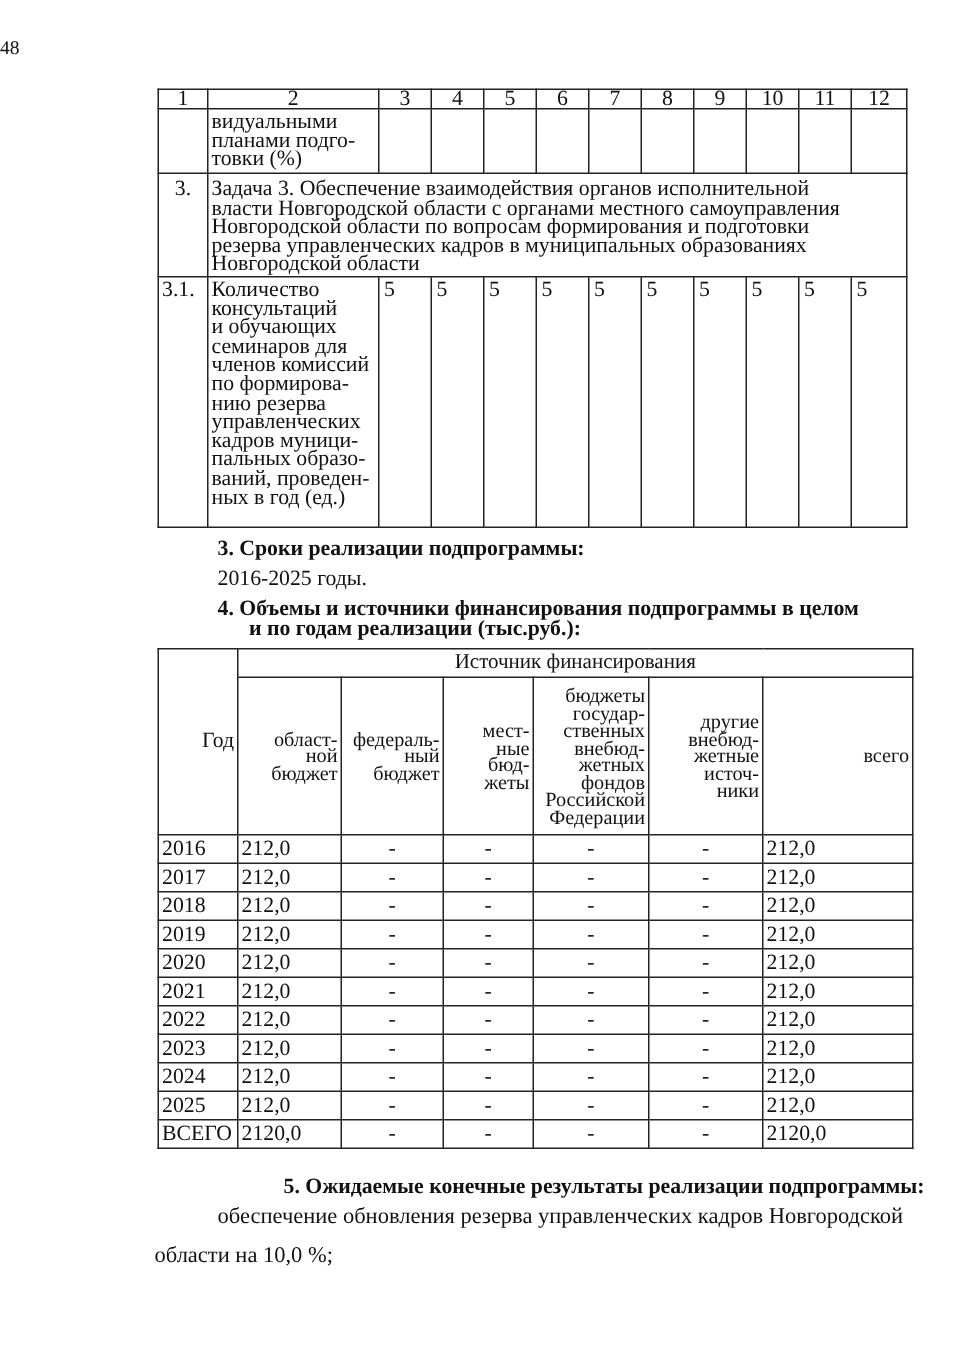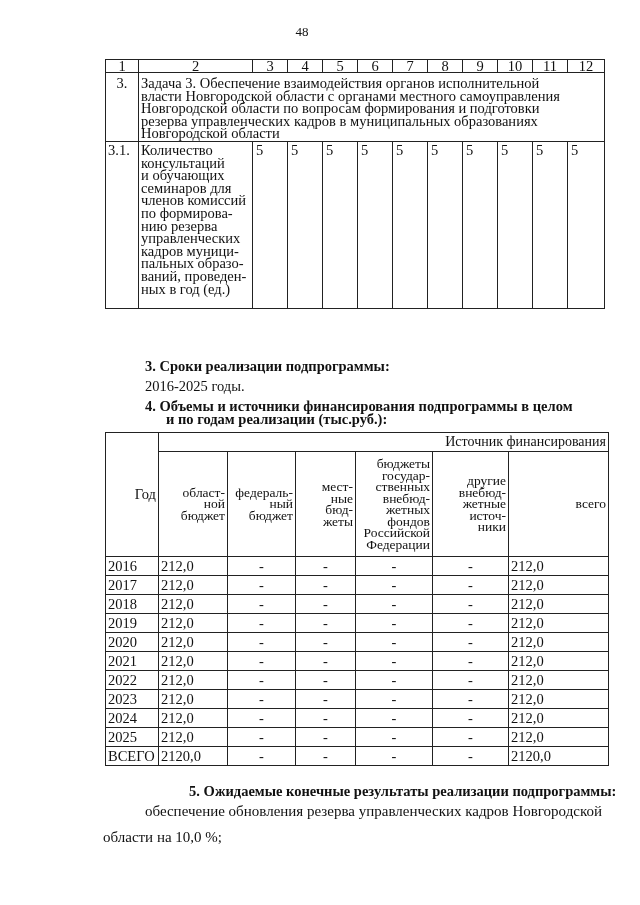--- a/index.html
+++ b/index.html
@@ -1,37 +1,37 @@
 <!DOCTYPE html>
 <html><head>
 <meta charset="utf-8">
 <style>
   html, body { margin: 0; padding: 0; background: #ffffff; }
   body { width: 640px; height: 905px; position: relative; overflow: hidden;
          font-family: "Liberation Serif", "DejaVu Serif", serif; color: #111; }
-  .page-number { position: absolute; top: 24px; left: 0; width: 604px; text-align: center; font-size: 13px; }
+  .page-number { position: absolute; top: 24px; left: 0; width: 604px; text-align: left; font-size: 13px; }
   table { border-collapse: collapse; position: absolute; }
   td { border: 1px solid #222; vertical-align: top; padding: 0 2px; }
 
   
   #t1 { left: 105px; top: 59px; width: 499px; font-size: 14.5px; line-height: 12.6px; table-layout: fixed; }
   #t1 td.hdr { text-align: center; height: 12px; line-height: 12px; padding: 0; }
   #t1 .row-a td { height: 40px; padding-top: 2px; }
   #t1 .row-b td { height: 64px; padding-top: 4px; }
   #t1 .row-c td { height: 164px; padding-top: 2px; }
   #t1 .task-no { text-align: center; }
   #t1 .val { padding-left: 3px; }
 
   .heading { position: absolute; font-weight: bold; font-size: 14.5px; }
   .para { position: absolute; font-size: 14.5px; }
 
   
   #t2 { left: 105px; top: 432px; width: 503px; font-size: 14px; table-layout: fixed; }
   #t2 td { padding: 0 2px; }
-  #t2 .src-title { text-align: right; height: 18px; line-height: 18px; }
+  #t2 .src-title { text-align: center; height: 18px; line-height: 18px; }
   #t2 .colhdr td { text-align: right; vertical-align: middle; height: 104px; font-size: 13.5px; line-height: 11.5px; }
   #t2 .god { text-align: right; vertical-align: middle; font-size: 14.5px; }
   #t2 .data td { height: 18px; line-height: 18px; font-size: 14.5px; }
   #t2 .data td.year { text-align: left; }
   #t2 .data td.dash { text-align: center; }
 </style>
 </head>
 <body>
 
 <div class="page-number">48</div>
@@ -59,20 +59,38 @@
         <td class="hdr">4</td>
         <td class="hdr">5</td>
         <td class="hdr">6</td>
         <td class="hdr">7</td>
         <td class="hdr">8</td>
         <td class="hdr">9</td>
         <td class="hdr">10</td>
         <td class="hdr">11</td>
         <td class="hdr">12</td>
       </tr>
+  <tr class="row-a">
+    <td></td>
+    <td>
+      <div>видуальными</div>
+      <div>планами подго-</div>
+      <div>товки (%)</div>
+    </td>
+    <td></td>
+        <td></td>
+    <td></td>
+        <td></td>
+    <td></td>
+        <td></td>
+    <td></td>
+        <td></td>
+    <td></td>
+        <td></td>
+  </tr>
   <tr class="row-b">
     <td class="task-no">3.</td>
     <td colspan="11">
       <div>Задача 3. Обеспечение взаимодействия органов исполнительной</div>
       <div>власти Новгородской области с органами местного самоуправления</div>
       <div>Новгородской области по вопросам формирования и подготовки</div>
       <div>резерва управленческих кадров в муниципальных образованиях</div>
       <div>Новгородской области</div>
     </td>
   </tr>

